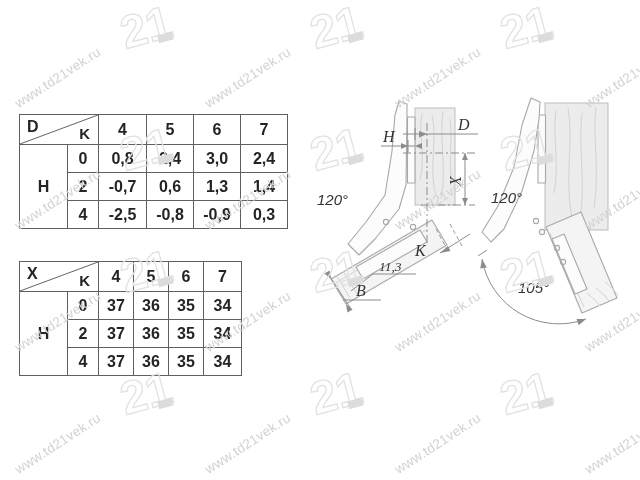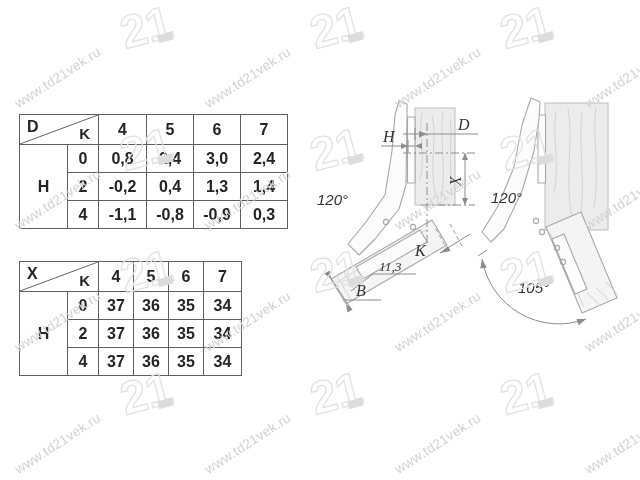--- a/index.html
+++ b/index.html
@@ -158,28 +158,28 @@
     <tr>
       <td rowspan="3">H</td>
       <td>0</td>
       <td>0,8</td>
       <td>2,4</td>
       <td>3,0</td>
       <td>2,4</td>
     </tr>
     <tr>
       <td>2</td>
-      <td>-0,2</td>
-      <td>0,4</td>
+      <td>-0,7</td>
+      <td>0,6</td>
       <td>1,3</td>
       <td>1,4</td>
     </tr>
     <tr>
       <td>4</td>
-      <td>-1,1</td>
+      <td>-2,5</td>
       <td>-0,8</td>
       <td>-0,9</td>
       <td>0,3</td>
     </tr>
     </tbody>
   </table>
 
   <table class="spec" style="left:19px;top:261px;width:222px">
     <colgroup>
         <col style="width:48px">

